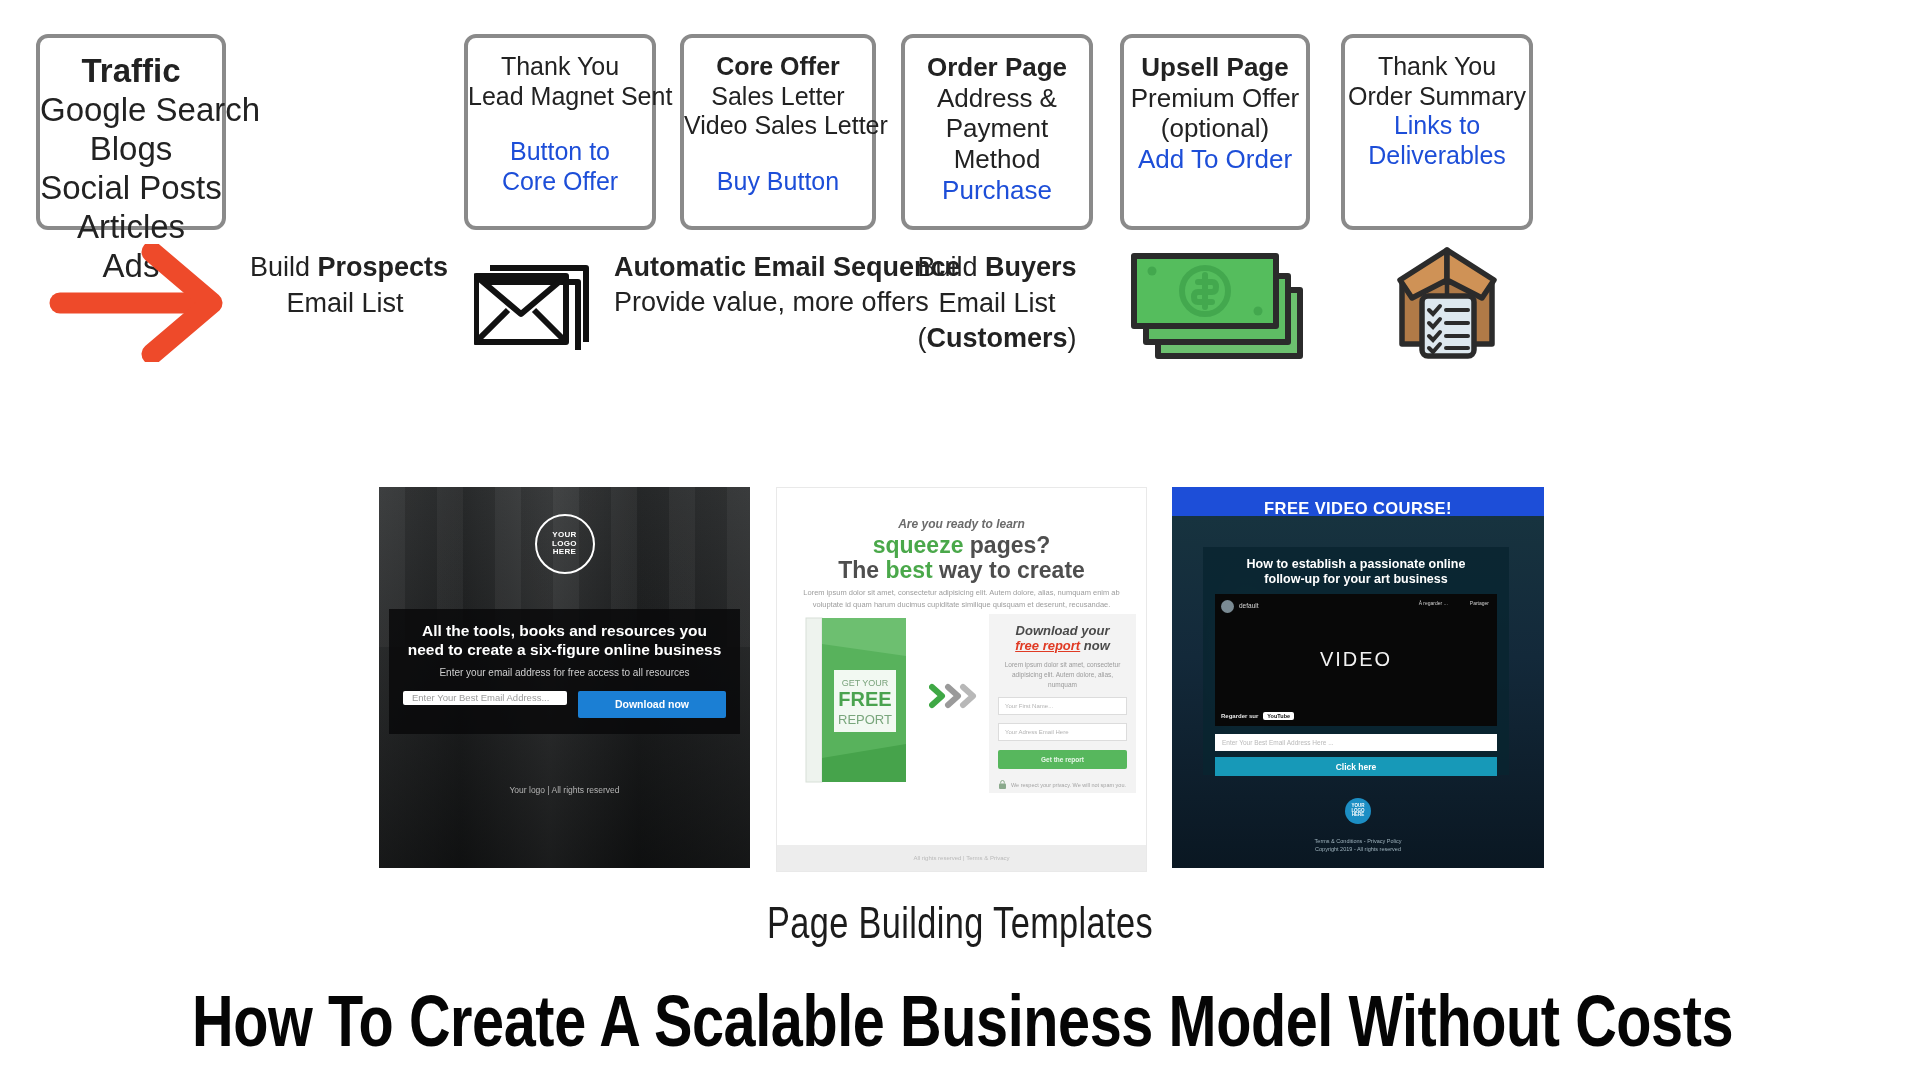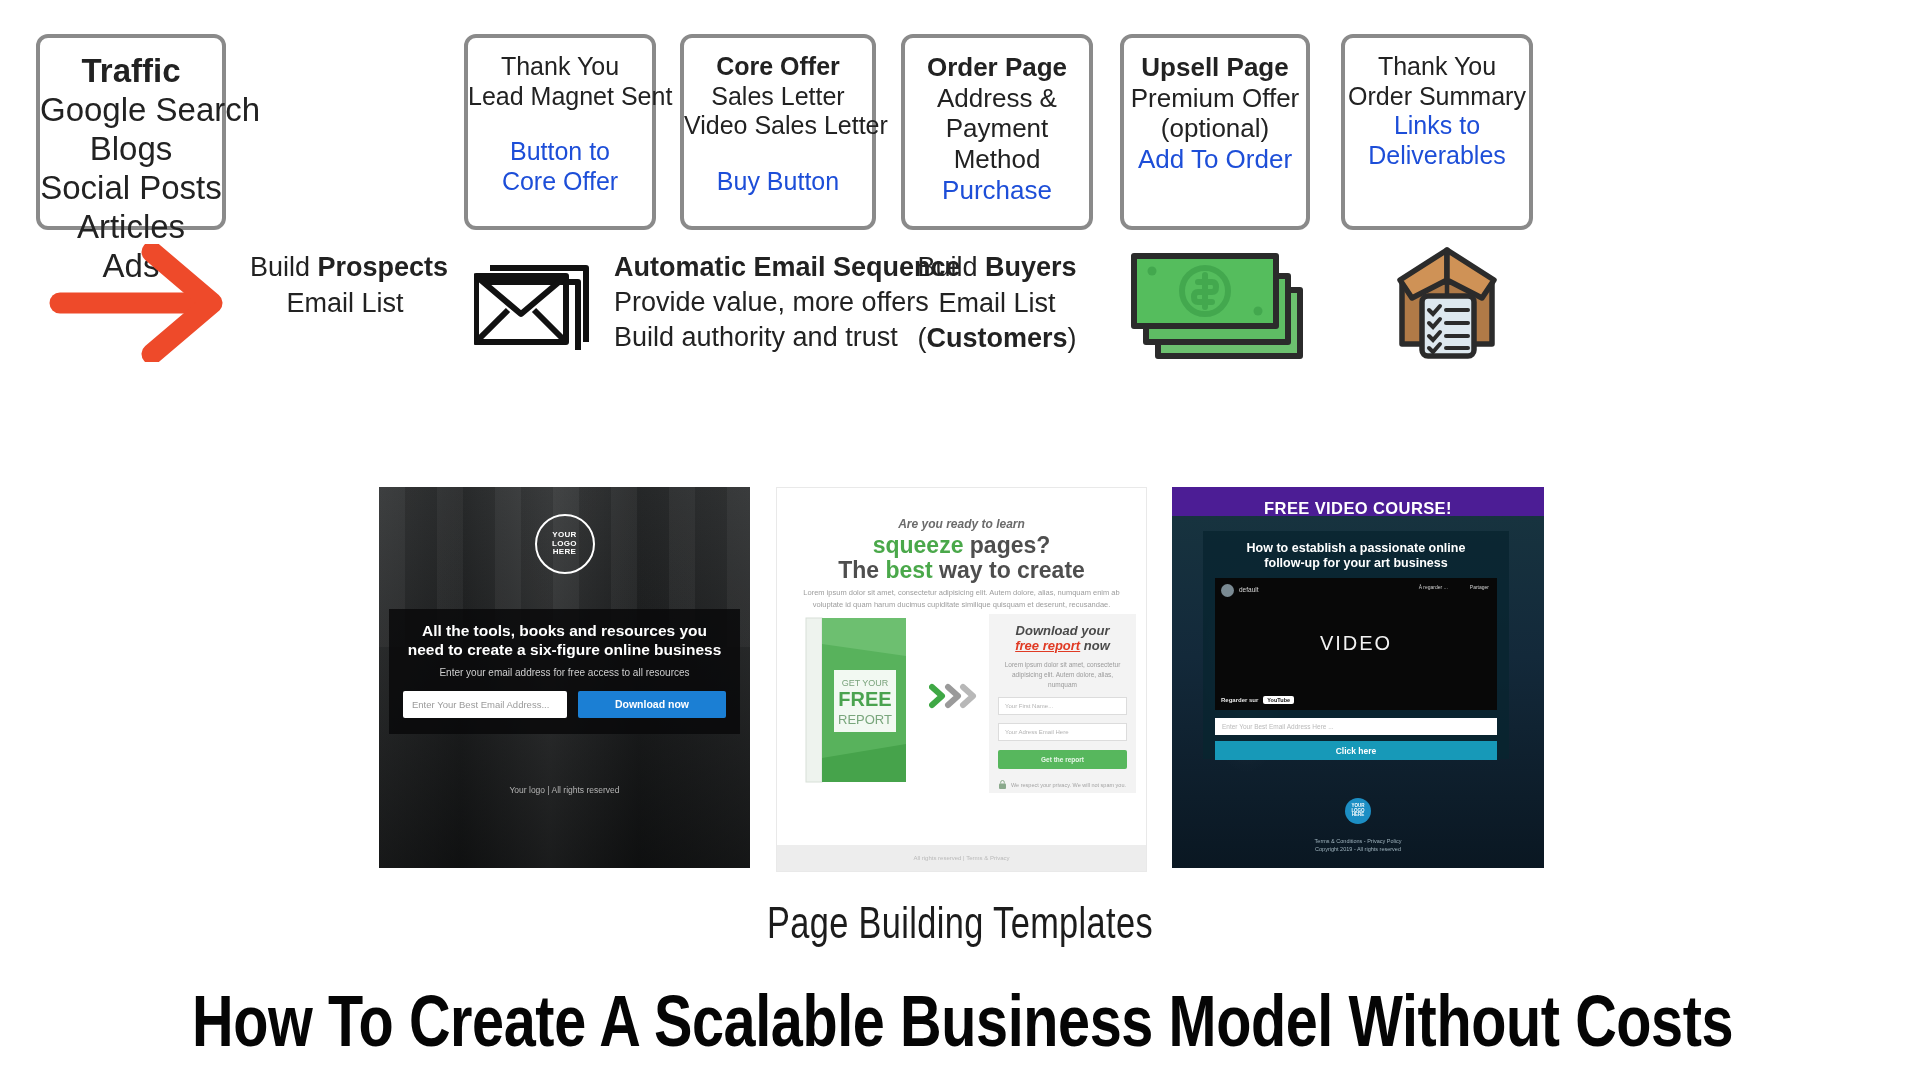--- a/index.html
+++ b/index.html
@@ -77,21 +77,21 @@
   .t0-bg:after{content:"";position:absolute;left:0;top:0;right:0;height:42%;
     background:repeating-linear-gradient(90deg,rgba(255,255,255,.035) 0 26px,rgba(0,0,0,.05) 26px 58px);}
   .t0-logo{position:absolute;left:50%;top:27px;transform:translateX(-50%);
     width:56px;height:56px;border-radius:50%;border:2.5px solid #fff;
     display:flex;flex-direction:column;align-items:center;justify-content:center;}
   .t0-logo span{color:#fff;font-size:8px;font-weight:bold;line-height:1.05;letter-spacing:.3px;}
   .t0-panel{position:absolute;left:10px;right:10px;top:122px;background:rgba(9,9,10,.86);padding:12px 14px 16px;}
   .t0-h{color:#fff;font-weight:bold;font-size:15.5px;line-height:1.25;text-align:center;}
   .t0-sub{color:#cfcfcf;font-size:10px;text-align:center;margin-top:7px;}
   .t0-form{display:flex;gap:11px;margin-top:13px;}
-  .t0-input{flex:1;background:#fff;height:27px;border-radius:2px;display:flex;align-items:center;padding-left:9px;
+  .t0-input{flex:1;background:#fff;height:14px;border-radius:2px;display:flex;align-items:center;padding-left:9px;
     color:#9a9a9a;font-size:9.5px;}
   .t0-btn{width:148px;height:27px;border-radius:2px;background:#1b7fd4;color:#fff;font-size:10.5px;font-weight:bold;
     display:flex;align-items:center;justify-content:center;}
   .t0-foot{position:absolute;left:0;right:0;top:298px;text-align:center;color:#b5b5b5;font-size:8.5px;}
 
   
   .t1-inner{position:absolute;left:0;right:0;top:0;bottom:26px;background:#fff;}
   .t1-k{position:absolute;left:0;right:0;top:29px;text-align:center;color:#6b6b6b;font-size:12px;font-style:italic;font-weight:bold;}
   .t1-h1{position:absolute;left:0;right:0;top:45px;text-align:center;color:#4e4e4e;font-size:23px;font-weight:bold;line-height:1.08;}
   .t1-h1 .g{color:#4aa84a;}
@@ -101,27 +101,27 @@
   .t1-panel{position:absolute;left:212px;top:126px;width:147px;bottom:52px;background:#f3f3f3;padding:10px 9px;box-sizing:border-box;}
   .t1-dh{color:#4a4a4a;font-size:13px;font-weight:bold;font-style:italic;text-align:center;line-height:1.12;}
   .t1-dh .r{color:#e03a24;text-decoration:underline;}
   .t1-dp{color:#9a9a9a;font-size:6.5px;text-align:center;margin-top:7px;line-height:1.5;}
   .t1-in{margin-top:8px;height:16px;background:#fff;border:1px solid #dcdcdc;display:flex;align-items:center;padding-left:6px;color:#b3b3b3;font-size:6px;}
   .t1-cta{margin-top:9px;height:19px;background:#57b75d;border-radius:2px;display:flex;align-items:center;justify-content:center;color:#eaf7ea;font-size:6.5px;font-weight:bold;}
   .t1-lock{margin-top:11px;display:flex;align-items:center;justify-content:center;gap:5px;color:#a3a3a3;font-size:5.5px;}
   .t1-foot{position:absolute;left:0;right:0;bottom:0;height:26px;background:#ededed;display:flex;align-items:center;justify-content:center;color:#b9b9b9;font-size:6px;}
 
   
-  .t2-bar{position:absolute;left:0;right:0;top:0;height:43px;background:#4c1d95;
+  .t2-bar{position:absolute;left:0;right:0;top:0;height:43px;background:#1d4ed8;
     display:flex;align-items:center;justify-content:center;color:#fff;font-size:16.5px;font-weight:bold;letter-spacing:.4px;}
   .t2-bg{position:absolute;left:0;right:0;top:29px;bottom:0;
     background:linear-gradient(180deg,#17333f 0%,#13293a 40%,#0a1722 100%);}
   .t2-bg:before{content:"";position:absolute;left:8%;top:12%;width:24%;height:62%;
     background:radial-gradient(ellipse at 50% 50%,rgba(255,255,255,.07),rgba(255,255,255,0) 70%);}
-  .t2-card{position:absolute;left:31px;right:35px;top:44px;height:228px;background:rgba(8,36,48,.82);padding:10px 12px;box-sizing:border-box;}
+  .t2-card{position:absolute;left:31px;right:35px;top:60px;height:228px;background:rgba(8,36,48,.82);padding:10px 12px;box-sizing:border-box;}
   .t2-h{color:#fff;font-size:12.5px;font-weight:bold;text-align:center;line-height:1.2;}
   .t2-vid{margin-top:7px;height:132px;background:#080808;position:relative;}
   .t2-avat{position:absolute;left:6px;top:6px;width:13px;height:13px;border-radius:50%;background:#7a8a93;}
   .t2-def{position:absolute;left:24px;top:8px;color:#d8d8d8;font-size:6.5px;}
   .t2-meta{position:absolute;right:8px;top:6px;display:flex;gap:22px;color:#d0d0d0;font-size:5px;text-align:center;}
   .t2-word{position:absolute;left:0;right:0;top:54px;text-align:center;color:#f2f2f2;font-size:20px;letter-spacing:2px;}
   .t2-yt{position:absolute;left:6px;bottom:6px;display:flex;align-items:center;gap:5px;color:#e6e6e6;font-size:6px;font-weight:bold;}
   .t2-ytb{background:#fff;color:#111;font-size:5.5px;font-weight:bold;padding:1px 4px;border-radius:2px;}
   .t2-in{margin-top:8px;height:17px;background:#fff;display:flex;align-items:center;padding-left:7px;color:#b9b9b9;font-size:6.5px;}
   .t2-cta{margin-top:6px;height:19px;background:#1799b8;display:flex;align-items:center;justify-content:center;color:#fff;font-size:8.5px;font-weight:bold;}
@@ -224,21 +224,20 @@
           <polyline points="2,30 47,68 92,30"></polyline>
           <line x1="2" y1="96" x2="34" y2="64"></line>
           <line x1="92" y1="96" x2="60" y2="64"></line>
         </g>
       </svg>
     </div>
 
     <div class="email-txt">
       <div class="h">Automatic Email Sequence</div>
       <div>Provide value, more offers</div>
-      <div>Build authority and trust</div>
     </div>
 
     <div class="label-blk" id="buyers-label">
       <div><span>Build </span><b>Buyers</b></div>
       <div>Email List</div>
       <div><span>(</span><b>Customers</b><span>)</span></div>
     </div>
 
     <div class="money-icon">
       <svg viewBox="0 0 180 120" width="180" height="120">

